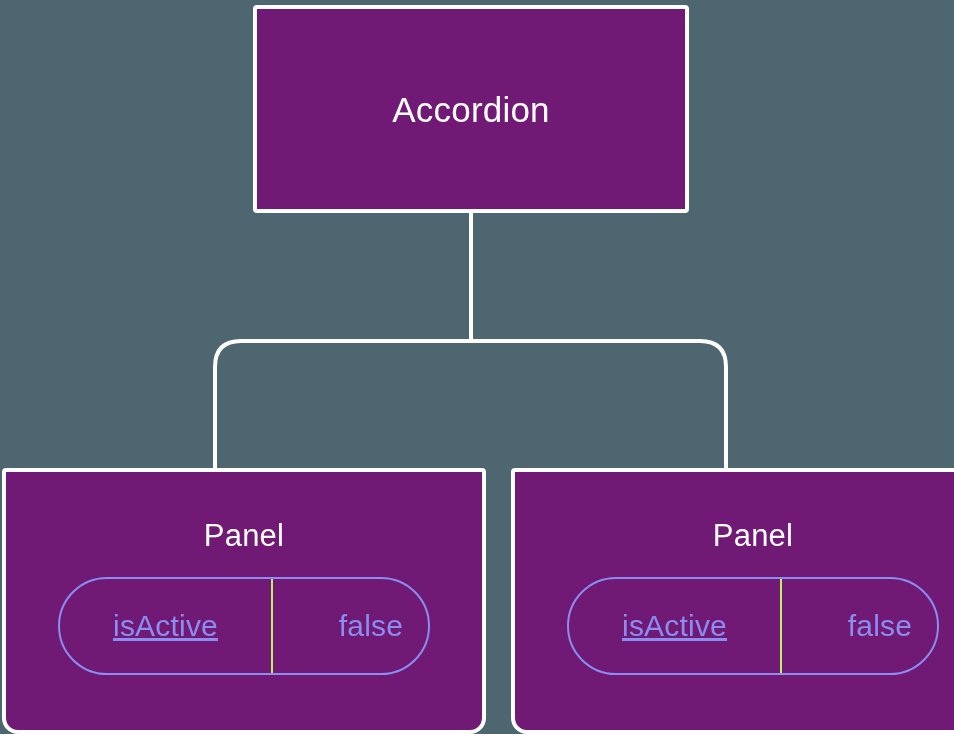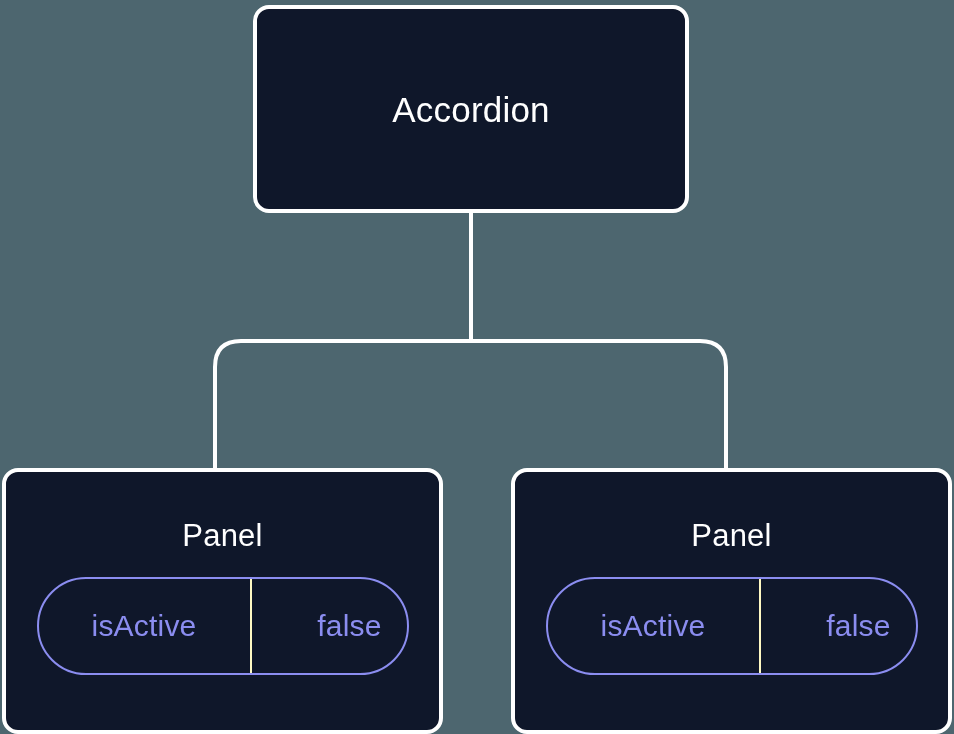--- a/index.html
+++ b/index.html
@@ -29,23 +29,23 @@
     left: 0;
     top: 0;
     width: 954px;
     height: 734px;
     pointer-events: none;
   }
 
   
   .node {
     position: absolute;
-    background: #0f172a;
+    background: #701a75;
     border: 4px solid #ffffff;
-    border-radius: 16px;
+    border-radius: 4px;
     z-index: 2;
   }
 
   .node-root {
     left: 253px;
     top: 5px;
     width: 436px;
     height: 208px;
     display: flex;
     align-items: center;
@@ -55,21 +55,21 @@
   .node-title-root {
     color: #ffffff;
     font-size: 35px;
     font-weight: 400;
     letter-spacing: 0.2px;
     line-height: 1;
   }
 
   .node-panel {
     top: 468px;
-    width: 441px;
+    width: 484px;
     height: 266px;
     border-bottom-left-radius: 16px;
     border-bottom-right-radius: 16px;
     padding-top: 48px;
     display: flex;
     flex-direction: column;
     align-items: center;
   }
 
   .node-panel.left  { left: 2px; }
@@ -100,21 +100,22 @@
     display: flex;
     align-items: center;
     justify-content: center;
     font-size: 30px;
     line-height: 1;
     letter-spacing: 0.2px;
   }
 
   .pill-key {
     width: 213px;
-    border-right: 2px solid #fef9c3;
+    border-right: 2px solid #bef264;
+    text-decoration: underline;
   }
 
   .pill-val {
     width: 155px;
     padding-left: 41px;
   }
 </style>
 </head>
 <body>
 

